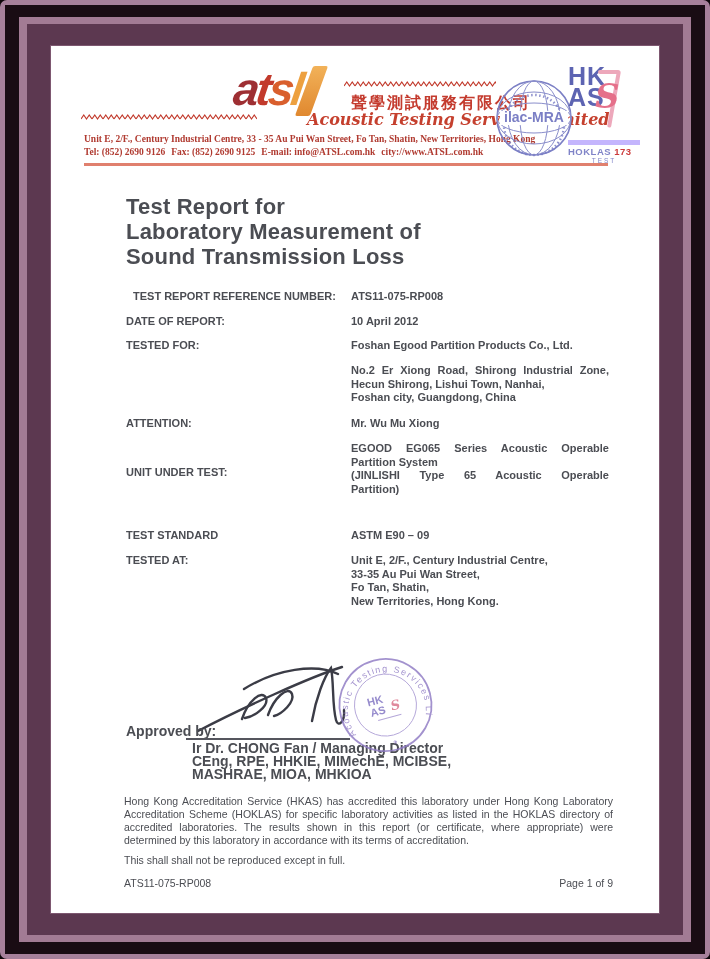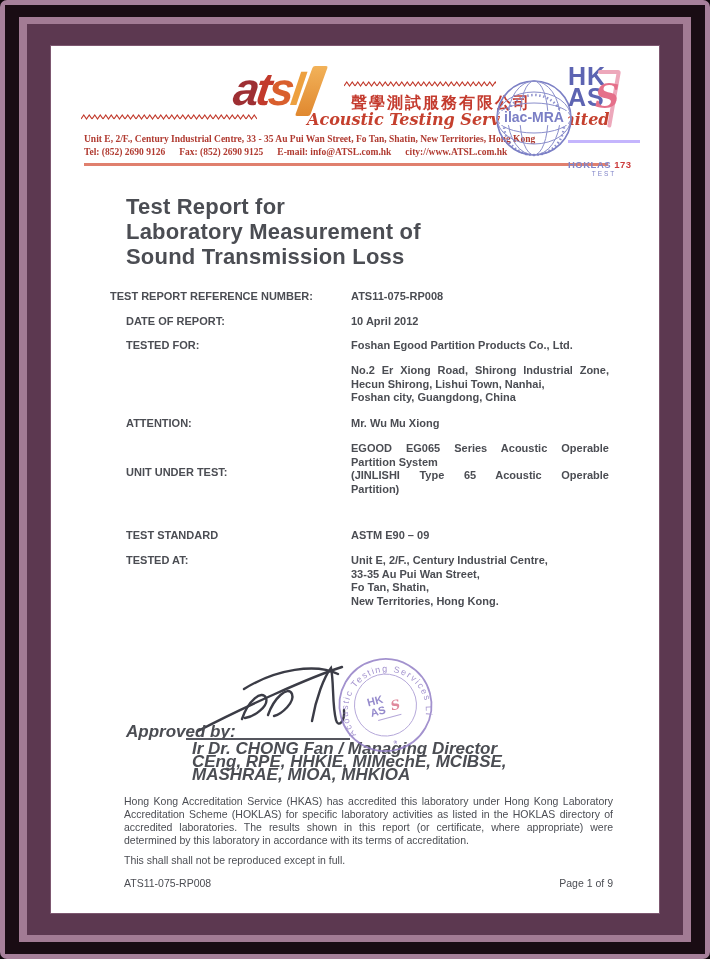--- a/index.html
+++ b/index.html
@@ -13,36 +13,36 @@
   .paper { position:relative; width:100%; height:100%; background:#ffffff; overflow:hidden; }
   .abs { position:absolute; }
   
   .logo-letters { font-style:italic; font-weight:bold; font-size:46px; letter-spacing:-5px; transform:skewX(-8deg); line-height:46px; }
   .logo-letters span { padding:0 1px; }
   .la { color:#9e2f33; } .lt { color:#c23a2c; } .ls { color:#d95f2d; } .ll { color:#eda03f; }
   .logo-slash { width:15px; height:50px; background:linear-gradient(180deg,#f2b259,#e0882f); transform:skewX(-20deg); border-radius:2px; }
   .cjk { font-size:16px; font-weight:bold; color:#c43b2e; letter-spacing:2px; white-space:nowrap; }
   .script-en { font-family:"DejaVu Serif", serif; font-style:italic; font-weight:bold; font-size:16px; color:#c5402e; white-space:nowrap; }
   .addr { font-family:"Liberation Serif", serif; font-weight:bold; font-size:9.5px; color:#b03a30; white-space:nowrap; }
-  .addr span { margin-right:14px; }
+  .addr span { margin-right:6px; }
   .hrule { height:2.5px; background:#e0806e; }
   
   .hkas-block { font-weight:bold; font-size:25px; line-height:21px; color:#5d64b2; letter-spacing:1px; }
   .hkas-s { position:absolute; left:27px; top:10px; font-family:"DejaVu Serif", serif; font-style:italic; font-weight:bold; font-size:34px; color:#e5708a; }
   .hkas-j { position:absolute; left:44px; top:4px; width:4px; height:58px; background:#eda8bb; transform:rotate(10deg); border-radius:2px; }
   .hkas-jbar { position:absolute; left:30px; top:4px; width:22px; height:4px; background:#eda8bb; border-radius:2px; }
-  .hoklas { font-size:9.5px; font-weight:bold; color:#8084c8; letter-spacing:.5px; border-top:3px solid #c4b5fd; padding-top:16px;}
+  .hoklas { font-size:9.5px; font-weight:bold; color:#8084c8; letter-spacing:.5px; border-top:5px solid #c4b5fd; padding-top:1px;}
   .hoklas b { color:#cc3b3b; }
   .hkas-test { font-size:6.5px; color:#8084c8; letter-spacing:2px; text-align:center; }
   
   .title { font-size:22px; font-weight:bold; color:#4b4d53; line-height:25px; letter-spacing:.2px; }
   .lbl { font-size:11px; font-weight:bold; color:#4b4d53; white-space:nowrap; }
   .val { font-size:11px; font-weight:bold; color:#4b4d53; width:258px; line-height:13.5px; }
   .spread { text-align:justify; text-align-last:justify; }
-  .sig-caption { font-size:17px; font-weight:bold; color:#4b4d53; line-height:13px;font-style:italic; }
+  .sig-caption { font-size:14px; font-weight:bold; color:#4b4d53; line-height:13px; }
   .foot { font-size:10.5px; color:#4b4d53; line-height:13px; }
   .justify { text-align:justify; }
   .stamp-wrap { transform:rotate(-15deg); opacity:.82; }
 </style>
 </head>
 <body>
 
 <div class="f1">
  <div class="f2">
   <div class="f3">
@@ -106,21 +106,21 @@
         <div class="hoklas" style="margin-top:12px;"><span>HOKLAS </span><b>173</b></div>
         <div class="hkas-test">TEST</div>
       </div>
 
       <div class="abs title" style="left:75px; top:148px;">
         <div>Test Report for</div>
         <div>Laboratory Measurement of</div>
         <div>Sound Transmission Loss</div>
       </div>
 
-      <div class="abs lbl" style="left:59px; top:244px;">TEST REPORT REFERENCE NUMBER:</div>
+      <div class="abs lbl" style="left:82px; top:244px;">TEST REPORT REFERENCE NUMBER:</div>
       <div class="abs val" style="left:300px; top:244px;">ATS11-075-RP008</div>
 
       <div class="abs lbl" style="left:75px; top:269px;">DATE OF REPORT:</div>
       <div class="abs val" style="left:300px; top:269px;">10 April 2012</div>
 
       <div class="abs lbl" style="left:75px; top:293px;">TESTED FOR:</div>
       <div class="abs val" style="left:300px; top:293px;">Foshan Egood Partition Products Co., Ltd.</div>
       <div class="abs val" style="left:300px; top:318px;">
         <div class="spread">No.2 Er Xiong Road, Shirong Industrial Zone,</div>
         <div>Hecun Shirong, Lishui Town, Nanhai,</div>

